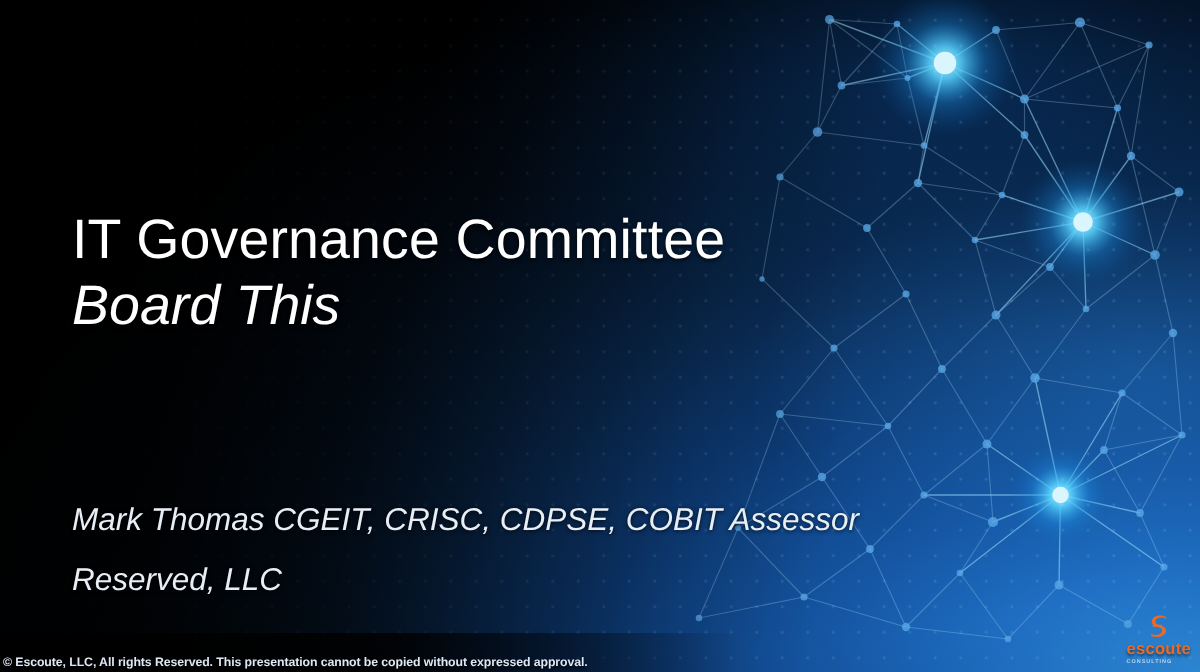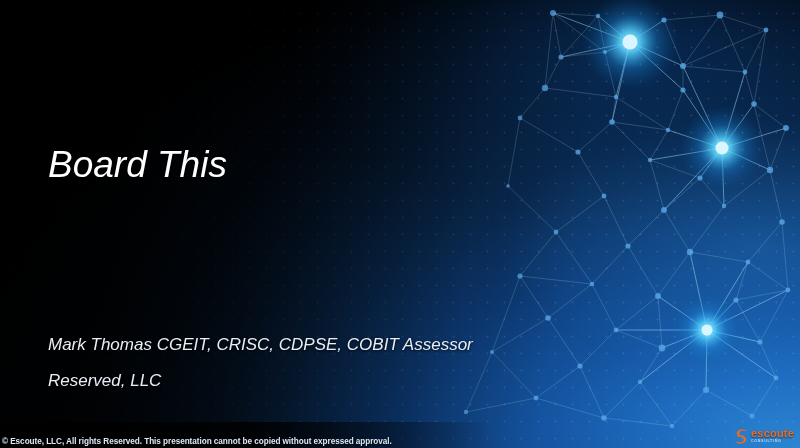--- a/index.html
+++ b/index.html
@@ -109,21 +109,21 @@
     white-space: nowrap;
   }
 
   .author-block {
     position: absolute;
     left: 48px;
     top: 336px;
     z-index: 6;
   }
   .author-name, .author-org {
-    font-size: 17px;
+    font-size: 21px;
     font-style: italic;
     font-weight: 400;
     color: #e8eef6;
     line-height: 1.0;
     text-shadow: 0 1px 3px rgba(0,0,0,0.8);
     white-space: nowrap;
   }
   .author-org { margin-top: 19px; }
 
   .footer-note {
@@ -141,20 +141,21 @@
 
   
   .logo {
     position: absolute;
     right: 6px;
     bottom: 4px;
     z-index: 9;
     display: flex;
     align-items: center;
     gap: 3px;
+    flex-direction: column;
   }
   .logo-mark {
     display: block;
     width: 13px;
     height: 16px;
   }
   .logo-text-wrap {
     display: flex;
     flex-direction: column;
     line-height: 1;
@@ -374,20 +375,21 @@
         <circle cx="466" cy="412" r="2.2" fill="#58a8e8" fill-opacity="0.78"></circle>
         <circle cx="508" cy="186" r="1.8" fill="#58a8e8" fill-opacity="0.78"></circle>
       </g>
   </svg>
 
   <div class="bg-dots"></div>
   <div class="bg-dark-left"></div>
   <div class="bg-vignette"></div>
 
   <div class="title-block">
+    <div class="title-line1">IT Governance Committee</div>
     <div class="title-line2">Board This</div>
   </div>
 
   <div class="author-block">
     <div class="author-name">Mark Thomas CGEIT, CRISC, CDPSE, COBIT Assessor</div>
     <div class="author-org">Reserved, LLC</div>
   </div>
 
   <div class="footer-fade"></div>
 

